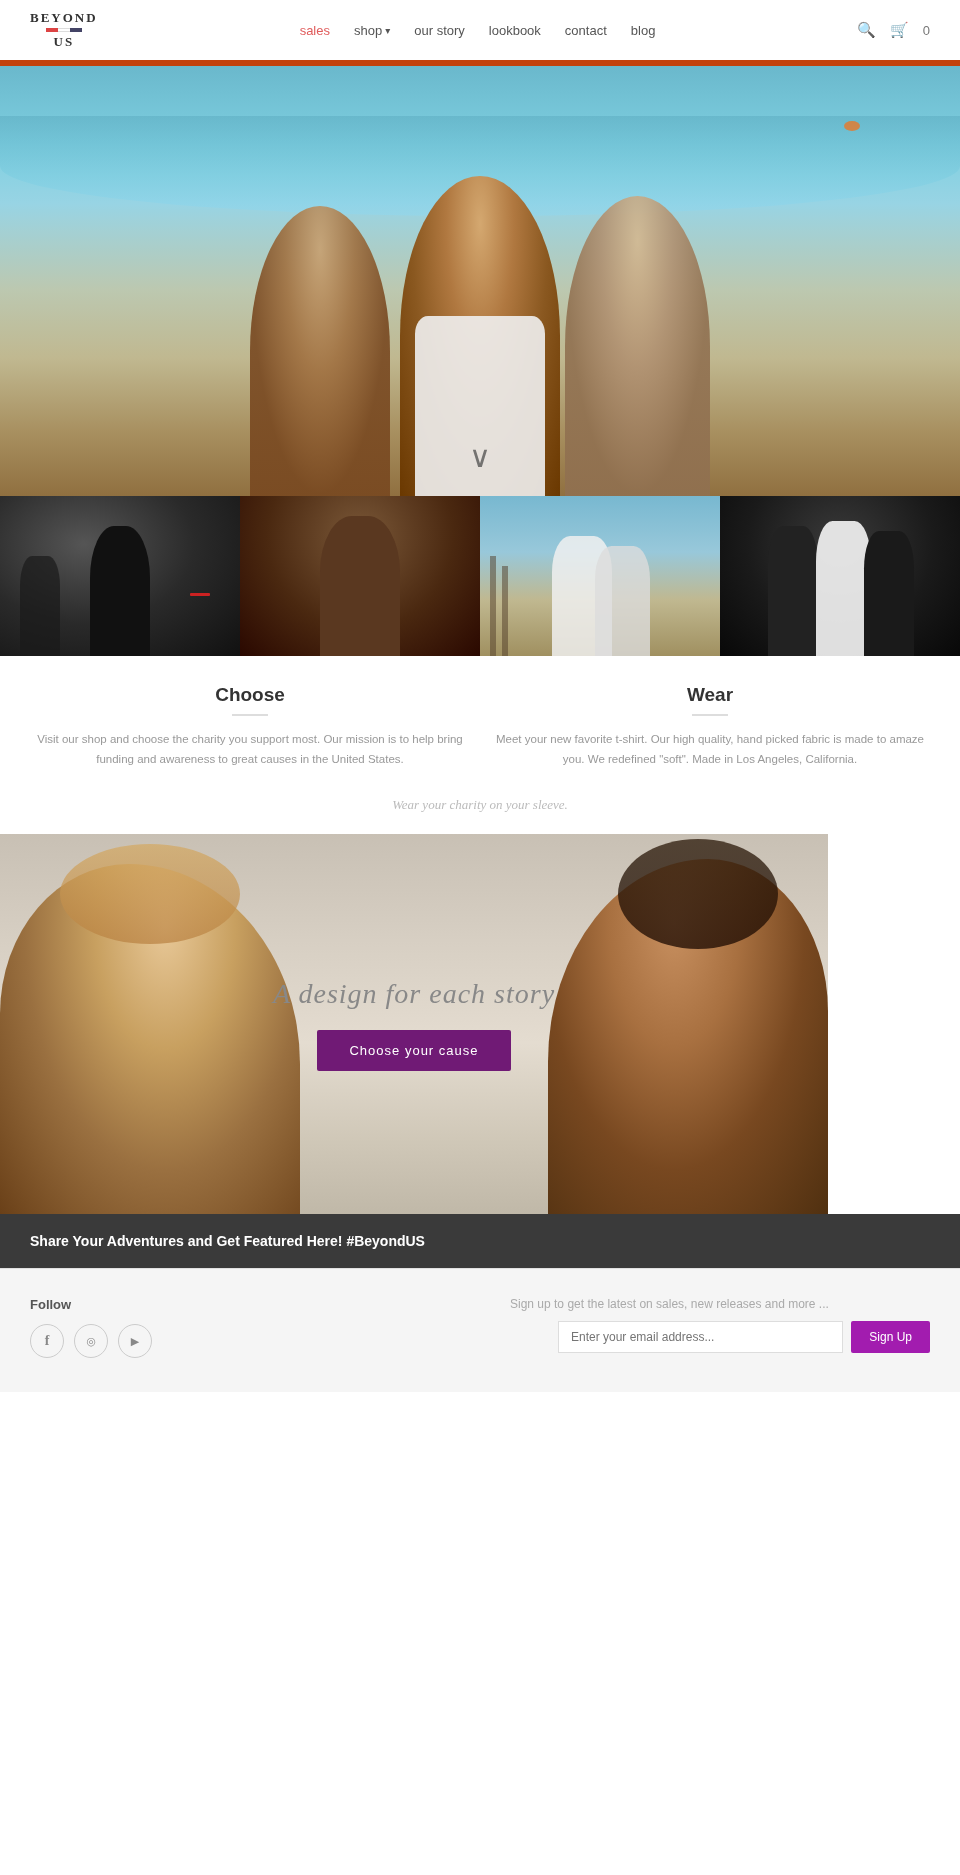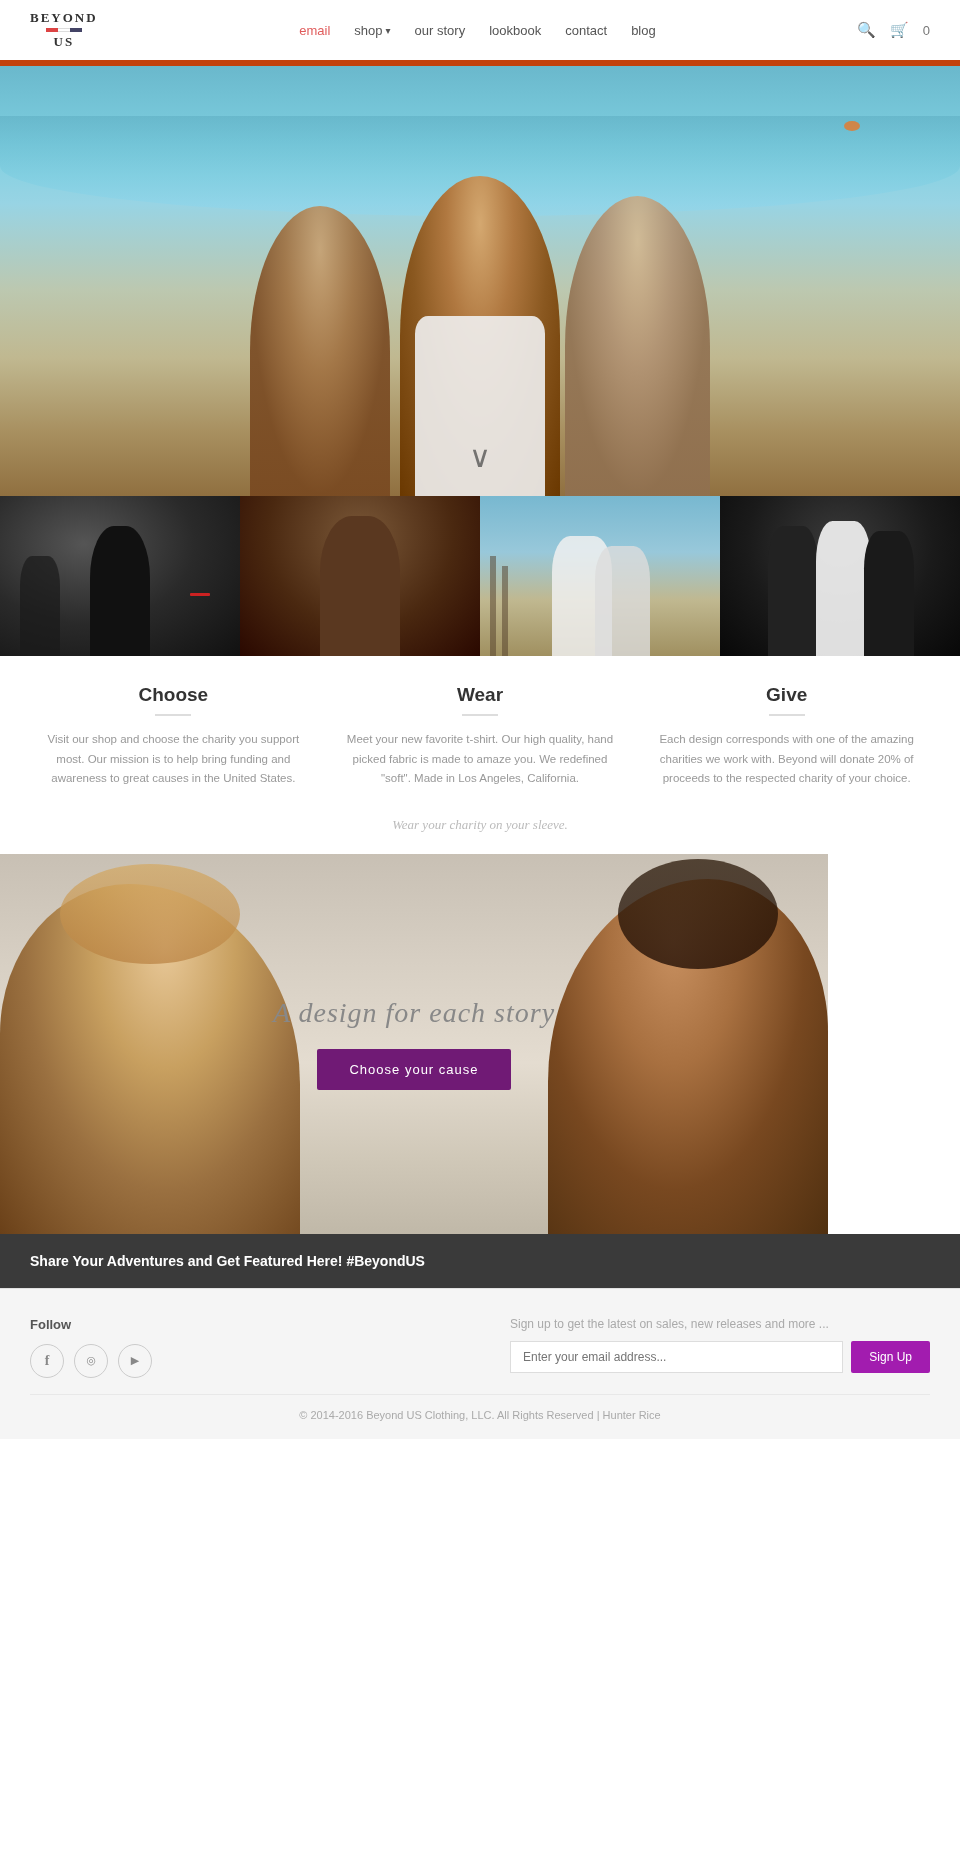--- a/index.html
+++ b/index.html
@@ -33,21 +33,21 @@
     <div style="display:flex;height:4px;width:36px;margin:2px auto;">
       <span style="flex:1;background:#d44;"></span>
       <span style="flex:1;background:#fff;border-top:0.5px solid #ddd;border-bottom:0.5px solid #ddd;"></span>
       <span style="flex:1;background:#446;"></span>
     </div>
     <div style="font-size:13px;font-weight:bold;letter-spacing:2px;color:#333;font-family:Georgia,serif;">US</div>
   </div>
 
   <ul style="display:flex;align-items:center;gap:24px;list-style:none;">
     <li>
-      <a href="#" style="text-decoration:none;font-size:13px;color:#e05c5c;font-family:Arial,sans-serif;">email</a>
+      <a href="#" style="text-decoration:none;font-size:13px;color:#e05c5c;font-family:Arial,sans-serif;">sales</a>
     </li>
     <li style="display:flex;align-items:center;gap:3px;">
       <a href="#" style="text-decoration:none;font-size:13px;color:#555;font-family:Arial,sans-serif;">shop</a>
       <span style="font-size:10px;color:#555;">▾</span>
     </li>
     <li style="display:flex;flex-direction:column;align-items:center;justify-content:flex-end;">
       <span style="font-size:10px;color:#aaa;font-family:Arial,sans-serif;line-height:1;"></span>
       <a href="#" style="text-decoration:none;font-size:13px;color:#555;font-family:Arial,sans-serif;">our story</a>
     </li>
     <li>
@@ -126,25 +126,20 @@
     <div style="flex:1;text-align:center;padding:0 14px;">
       <div style="font-size:19px;font-weight:bold;color:#333;font-family:Arial,sans-serif;">Choose</div>
       <div style="width:36px;height:2px;background:#ddd;margin:8px auto 14px;"></div>
       <div style="font-size:11.5px;color:#999;line-height:1.7;font-family:Arial,sans-serif;">Visit our shop and choose the charity you support most. Our mission is to help bring funding and awareness to great causes in the United States.</div>
     </div>
     <div style="flex:1;text-align:center;padding:0 14px;">
       <div style="font-size:19px;font-weight:bold;color:#333;font-family:Arial,sans-serif;">Wear</div>
       <div style="width:36px;height:2px;background:#ddd;margin:8px auto 14px;"></div>
       <div style="font-size:11.5px;color:#999;line-height:1.7;font-family:Arial,sans-serif;">Meet your new favorite t-shirt. Our high quality, hand picked fabric is made to amaze you. We redefined "soft". Made in Los Angeles, California.</div>
     </div>
-    <div style="flex:1;text-align:center;padding:0 14px;">
-      <div style="font-size:19px;font-weight:bold;color:#333;font-family:Arial,sans-serif;">Give</div>
-      <div style="width:36px;height:2px;background:#ddd;margin:8px auto 14px;"></div>
-      <div style="font-size:11.5px;color:#999;line-height:1.7;font-family:Arial,sans-serif;">Each design corresponds with one of the amazing charities we work with. Beyond will donate 20% of proceeds to the respected charity of your choice.</div>
-    </div>
   </div>
 
   <div style="text-align:center;font-style:italic;color:#bbb;font-size:13px;padding:18px 0 21px;font-family:Georgia,serif;">Wear your charity on your sleeve.</div>
 </div>
 
 <div style="position:relative;width:828px;height:380px;overflow:hidden;">
 
   <div style="position:absolute;inset:0;background:linear-gradient(180deg,#c8c0b4 0%,#d8d0c4 30%,#e4dcd0 55%,#d0c8b8 80%,#c0b8a8 100%);"></div>
 
   <div style="position:absolute;left:0;bottom:0;width:300px;height:370px;overflow:hidden;">
@@ -174,20 +169,19 @@
     <div>
       <div style="font-size:13px;color:#555;font-family:Arial,sans-serif;font-weight:bold;margin-bottom:12px;">Follow</div>
       <div style="display:flex;gap:10px;">
         <div style="width:34px;height:34px;border:1px solid #ccc;border-radius:50%;display:flex;align-items:center;justify-content:center;font-size:14px;color:#888;cursor:pointer;font-family:Georgia,serif;font-weight:bold;">f</div>
         <div style="width:34px;height:34px;border:1px solid #ccc;border-radius:50%;display:flex;align-items:center;justify-content:center;font-size:11px;color:#888;cursor:pointer;">◎</div>
         <div style="width:34px;height:34px;border:1px solid #ccc;border-radius:50%;display:flex;align-items:center;justify-content:center;font-size:11px;color:#888;cursor:pointer;">▶</div>
       </div>
     </div>
     <div style="text-align:right;max-width:420px;width:420px;">
       <div style="font-size:12px;color:#aaa;font-family:Arial,sans-serif;margin-bottom:10px;text-align:left;">Sign up to get the latest on sales, new releases and more ...</div>
-      <div style="display:flex;gap:8px;">
+      <div style="display:flex;gap:8px;margin-left:48px;">
         <input style="flex: 1 1 0%; border: 1px solid rgb(221, 221, 221); padding: 8px 12px; font-size: 12px; color: rgb(170, 170, 170); font-family: Arial, sans-serif; outline: none; background: rgb(255, 255, 255);" type="email" placeholder="Enter your email address...">
         <button style="background:#a21caf;color:#fff;border:none;padding:8px 18px;font-size:12px;cursor:pointer;font-family:Arial,sans-serif;border-radius:2px;">Sign Up</button>
       </div>
     </div>
   </div>
-  <div style="text-align:center;font-size:11px;color:#aaa;font-family:Arial,sans-serif;margin-top:14px;border-top:1px solid #e8e8e8;padding-top:14px;">© 2014-2016 Beyond US Clothing, LLC. All Rights Reserved | Hunter Rice</div>
 </footer>
 
 </body></html>

